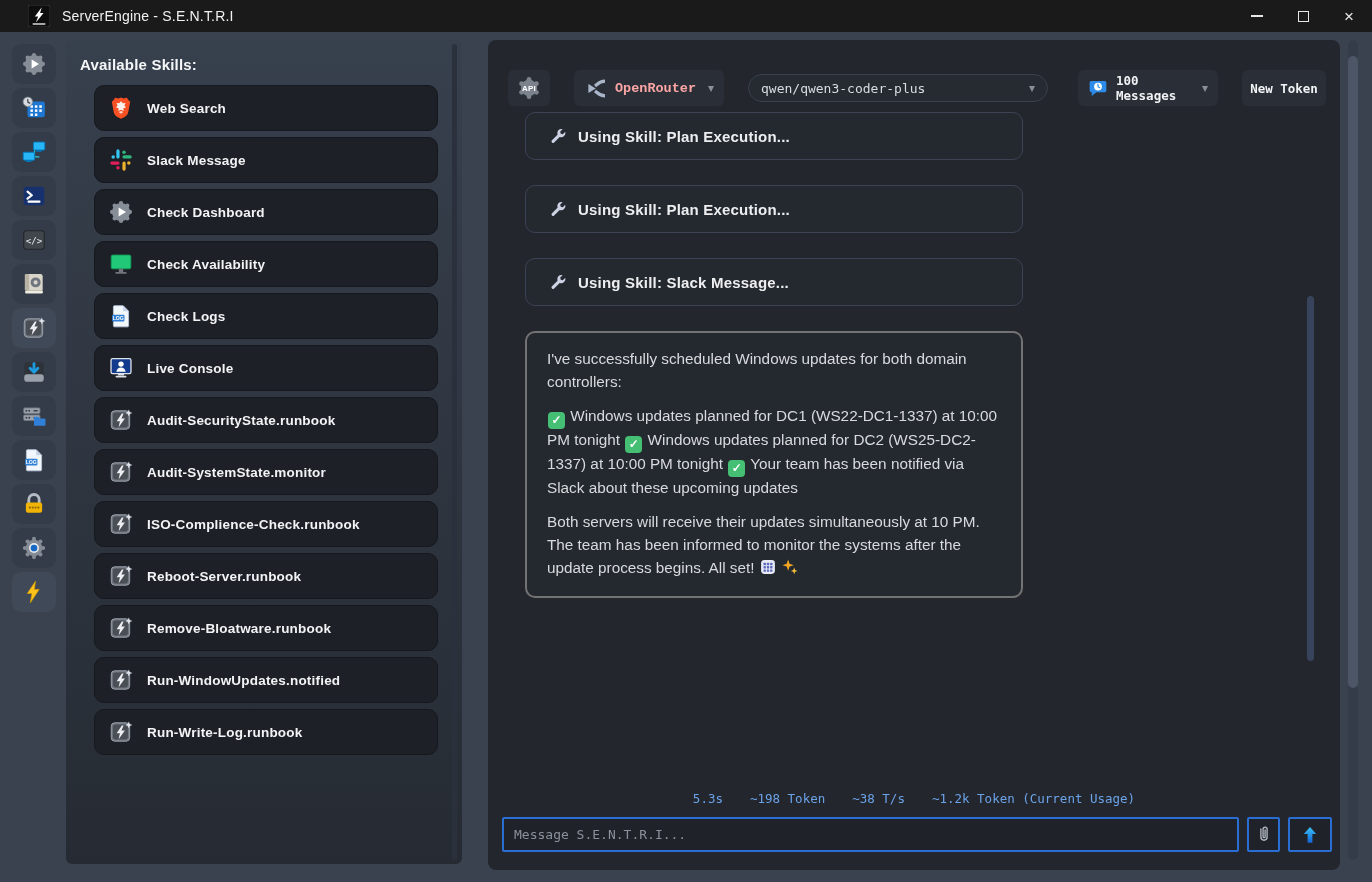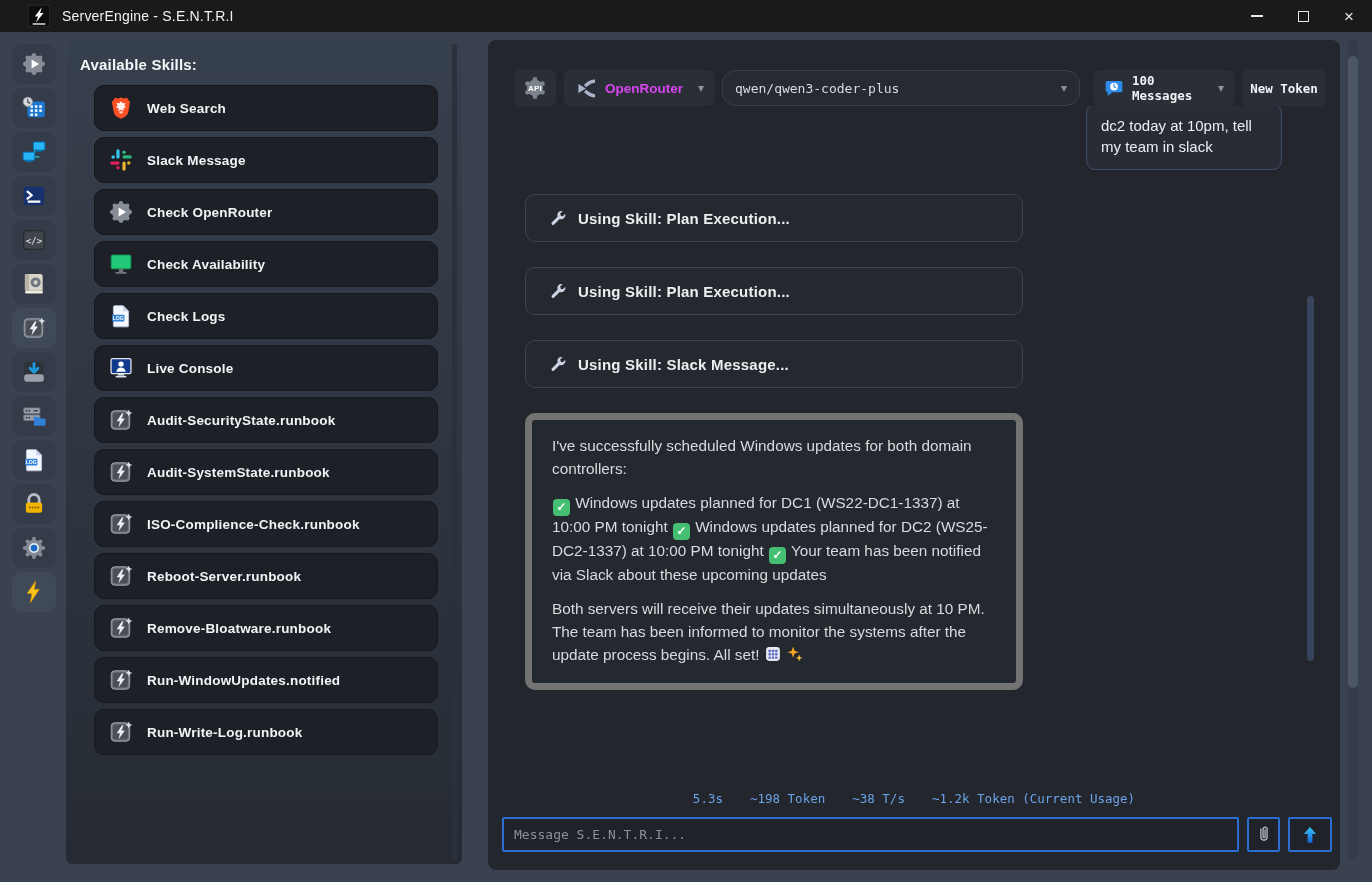--- a/index.html
+++ b/index.html
@@ -36,46 +36,46 @@
            border:1px solid #15181d; display:flex; align-items:center; gap:13px; padding-left:13px; }
   .skill .icn { width:26px; height:26px; flex:0 0 auto; }
   .skill-label { color:#f2f3f5; font-size:13.5px; font-weight:bold; letter-spacing:.2px; }
   .sidebar-scrollbar { position:absolute; right:5px; top:4px; bottom:4px; width:5px;
                        border-radius:3px; background:#2a313c; }
 
   
   .chatpanel { position:absolute; left:488px; top:8px; width:852px; height:830px; background:#23262d;
                border-radius:8px; display:flex; flex-direction:column; }
 
-  .toolbar { display:flex; align-items:center; gap:8px; padding:30px 14px 0 6px;margin-left:20px; }
+  .toolbar { display:flex; align-items:center; gap:24px; padding:30px 14px 0 20px; }
   .tbtn { background:#2a2f37; border-radius:6px; height:36px; display:flex; align-items:center; }
   .api-btn { width:42px; justify-content:center; position:relative; }
   .api-btn .icn { width:28px; height:28px; }
   .provider-select { width:150px; padding:0 10px; gap:7px; }
   .provider-select .icn { width:24px; height:24px; }
-  .provider-label { color:#d946ef; font-size:13.5px; font-weight:bold; flex:1; }
+  .provider-label { color:#fca5a5; font-size:13.5px; font-weight:bold; flex:1;font-family:Liberation Mono, monospace; }
   .caret { color:#8a9099; font-size:12px; }
-  .model-select { flex:1; background:#262b32; border:1px solid #3a414b; border-radius:14px; height:36px;
+  .model-select { flex:1; background:#262b32; border:1px solid #3a414b; border-radius:14px; height:28px;
                   display:flex; align-items:center; padding:0 12px; margin-right:6px; }
   .model-label { color:#d8dce2; font-family:"DejaVu Sans Mono", monospace; font-size:13px; flex:1; }
   .messages-select { width:140px; padding:0 10px; gap:8px; }
   .messages-select .icn { width:20px; height:20px; }
   .messages-label { color:#f0f2f4; font-family:"DejaVu Sans Mono", monospace; font-size:12.5px; font-weight:bold; flex:1; }
   .newchat-btn { width:84px; justify-content:center; color:#f0f2f4; font-family:"DejaVu Sans Mono", monospace;
                  font-size:12.5px; font-weight:bold; }
 
   
   .messages { flex:1; overflow:hidden; position:relative; padding:6px 40px 0 37px; }
   .user-bubble { width:196px; margin:-8px 18px 24px auto; border:1px solid #3e4b6e; border-radius:9px;
                  background:#272c35; padding:10px 14px 12px; color:#eceef1; font-size:15px; line-height:1.4; }
   .event-card { width:498px; height:48px; border:1px solid #3d4356; border-radius:10px; background:#24282f;
                 display:flex; align-items:center; gap:11px; padding-left:22px; margin-bottom:25px; }
   .event-card .icn { width:19px; height:19px; }
   .event-text { color:#eceef0; font-size:15px; font-weight:bold; letter-spacing:.2px; }
-  .amsg { width:498px; border:7px solid #737373; border-radius:10px; background:#24282f;
+  .amsg { width:498px; border:2px solid #737373; border-radius:10px; background:#24282f;
           padding:15px 20px 16px; margin-top:17px; color:#d8dadd; font-size:15.3px; line-height:1.5; }
   .amsg p + p { margin-top:11px; }
   .check { display:inline-block; width:17px; height:17px; background:#44bf73; border-radius:4px; color:#fff;
            font-size:12px; font-weight:bold; line-height:17px; text-align:center; vertical-align:-3px; margin:0 1px; }
   .inline-emo { width:18px; height:18px; vertical-align:-3px; display:inline-block; }
   .chat-scroll-thumb { position:absolute; right:26px; top:190px; width:7px; height:365px;
                        border-radius:4px; background:#38435c; }
 
   
   .stats { display:flex; justify-content:center; gap:27px; margin:6px 0 11px;
@@ -335,21 +335,21 @@
                 <circle cx="20.2" cy="12" r="2"></circle>
                 <circle cx="17.8" cy="17.8" r="2"></circle>
                 <circle cx="12" cy="20.2" r="2"></circle>
                 <circle cx="6.2" cy="17.8" r="2"></circle>
                 <circle cx="3.8" cy="12" r="2"></circle>
                 <circle cx="6.2" cy="6.2" r="2"></circle>
               </g>
               <path d="M9.8 7.8l6.8 4.2-6.8 4.2z" fill="#fff"></path>
             </svg>
           </span>
-          <span class="skill-label">Check OpenRouter</span>
+          <span class="skill-label">Check Dashboard</span>
         </div>
         <div class="skill">
           <span class="icn">
             <svg viewBox="0 0 24 24">
               <rect x="3" y="3.8" width="18" height="12.6" rx="1.4" fill="#20c877" stroke="#12a35e" stroke-width=".9"></rect>
               <rect x="10" y="16.4" width="4" height="3" fill="#6f757d"></rect>
               <rect x="6.8" y="19.4" width="10.4" height="1.7" rx=".8" fill="#6f757d"></rect>
             </svg>
           </span>
           <span class="skill-label">Check Availability</span>
@@ -390,21 +390,21 @@
         </div>
         <div class="skill">
           <span class="icn">
             <svg viewBox="0 0 24 24">
               <rect x="3" y="3.5" width="17" height="17" rx="3.2" fill="#70767e" stroke="#9aa1aa" stroke-width=".9"></rect>
               <rect x="4.6" y="5.1" width="13.8" height="13.8" rx="2.2" fill="#4a4f56"></rect>
               <path d="M12.8 6 L8 13.2 h3 L9.8 18.6 L15.6 10.6 h-3.2 l2-4.6 z" fill="#eceef2"></path>
               <path d="M19.2 2.2l.9 2.4 2.4.9-2.4.9-.9 2.4-.9-2.4-2.4-.9 2.4-.9z" fill="#dfe3ea"></path>
             </svg>
           </span>
-          <span class="skill-label">Audit-SystemState.runbook</span>
+          <span class="skill-label">Audit-SystemState.monitor</span>
         </div>
         <div class="skill">
           <span class="icn">
             <svg viewBox="0 0 24 24">
               <rect x="3" y="3.5" width="17" height="17" rx="3.2" fill="#70767e" stroke="#9aa1aa" stroke-width=".9"></rect>
               <rect x="4.6" y="5.1" width="13.8" height="13.8" rx="2.2" fill="#4a4f56"></rect>
               <path d="M12.8 6 L8 13.2 h3 L9.8 18.6 L15.6 10.6 h-3.2 l2-4.6 z" fill="#eceef2"></path>
               <path d="M19.2 2.2l.9 2.4 2.4.9-2.4.9-.9 2.4-.9-2.4-2.4-.9 2.4-.9z" fill="#dfe3ea"></path>
             </svg>
           </span>
@@ -504,21 +504,20 @@
             </svg>
         </span>
         <span class="messages-label">100 Messages</span>
         <span class="caret">▾</span>
       </div>
 
       <div class="tbtn newchat-btn">New Token</div>
     </div>
 
     <div class="messages">
-      <div class="user-bubble">dc2 today at 10pm, tell my team in slack</div>
       <div id="events">
           <div class="event-card">
             <span class="icn">
               <svg viewBox="0 0 24 24">
                 <path d="M21.8 6a5.3 5.3 0 0 1-7 6.5l-7 7a1.95 1.95 0 0 1-2.8-2.8l7-7A5.3 5.3 0 0 1 18.5 2.7l-3.1 3.1.7 2.6 2.6.7z" fill="#ccd1e4"></path>
               </svg>
             </span>
             <span class="event-text">Using Skill: Plan Execution...</span>
           </div>
           <div class="event-card">

